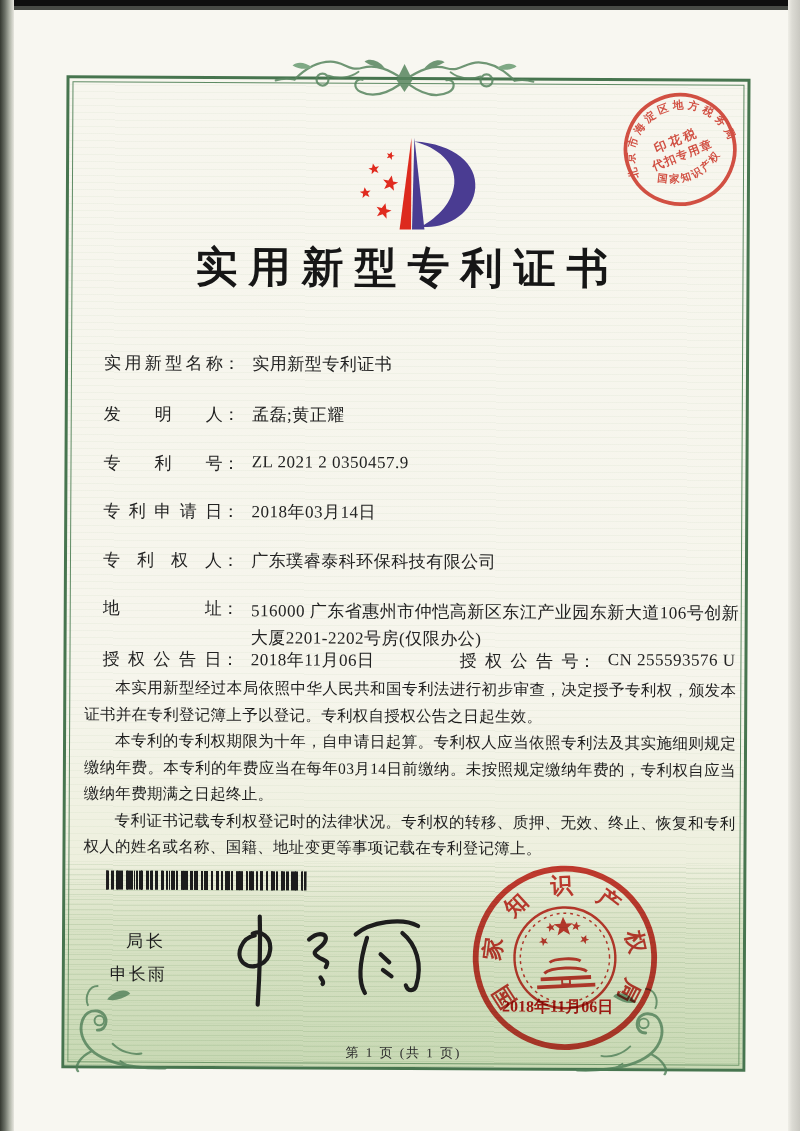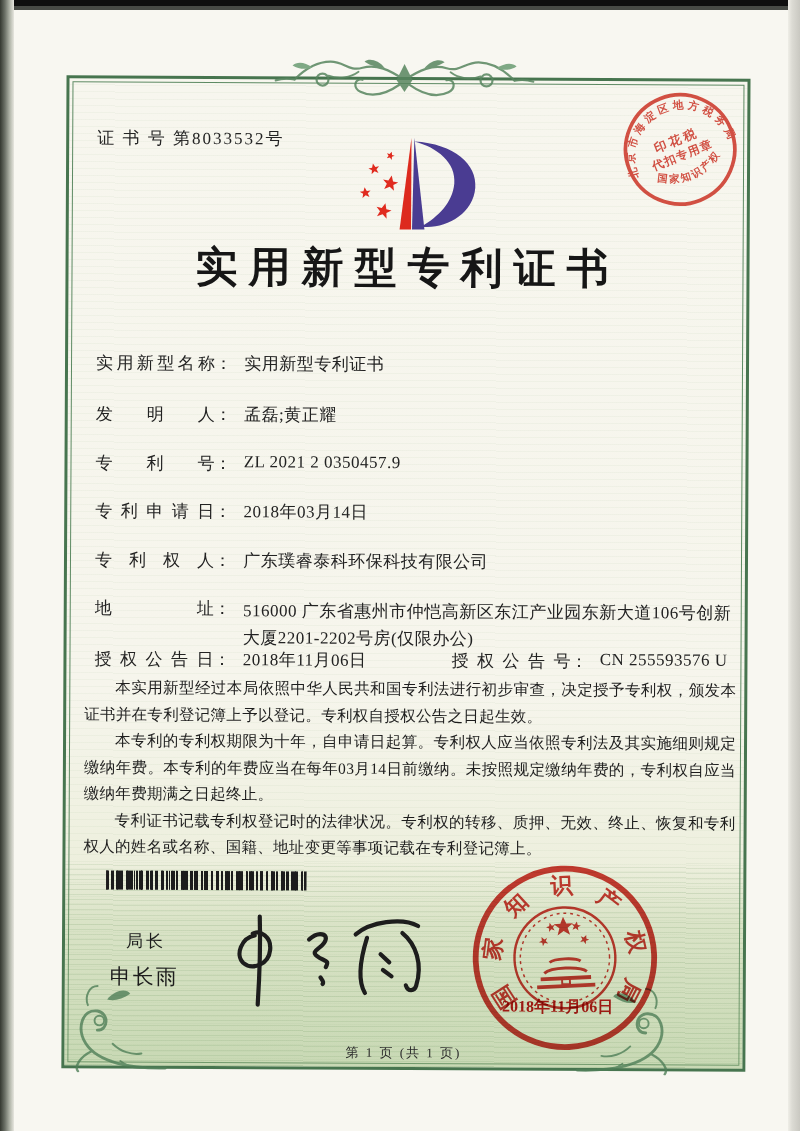--- a/index.html
+++ b/index.html
@@ -30,35 +30,35 @@
       repeating-linear-gradient(0deg, rgba(88,138,78,0.13) 0 1px, rgba(0,0,0,0) 1px 5px),
       linear-gradient(180deg, rgba(168,194,140,0) 0%, rgba(168,194,140,0.25) 30%, rgba(150,182,124,0.35) 100%);}
   .cert-no{position:absolute;left:95px;top:128px;font-size:17px;color:#242424;letter-spacing:2px;}
   .logo{position:absolute;left:330px;top:133px;width:172px;height:102px;}
   .tax-stamp{position:absolute;left:616px;top:86px;width:124px;height:124px;
     transform:rotate(-22deg);opacity:0.87;mix-blend-mode:multiply;}
   .title{position:absolute;left:64px;top:240px;width:684px;text-align:center;
     font-size:42px;font-weight:bold;color:#161616;letter-spacing:11px;}
   .fields{position:absolute;left:95px;top:345px;width:630px;font-size:17px;color:#222;}
   .frow{position:absolute;left:0;white-space:nowrap;}
-  .flabel{display:inline-block;width:119px;text-align:justify;text-align-last:justify;vertical-align:top;}
+  .flabel{display:inline-block;width:119px;text-align:justify;text-align-last:justify;vertical-align:top;margin-left:8px;}
   .fcolon{display:inline-block;vertical-align:top;}
   .fvalue{display:inline-block;margin-left:8px;letter-spacing:0.5px;vertical-align:top;}
   .fvalue.wrap{white-space:normal;width:500px;line-height:27px;}
   .grant-no-block{position:absolute;left:357px;top:0;}
   .paras{position:absolute;left:85px;top:676px;width:652px;font-size:15.5px;line-height:26.5px;
     color:#1d1d1d;text-align:justify;}
   .paras p{margin:0;text-indent:2em;letter-spacing:0.3px;}
   .barcode{position:absolute;left:108px;top:872px;width:200px;height:19px;
     background:
       repeating-linear-gradient(90deg,#1c1c1c 0 2px,rgba(0,0,0,0) 2px 5px),
       repeating-linear-gradient(90deg,#1c1c1c 0 1px,rgba(0,0,0,0) 1px 7px),
       repeating-linear-gradient(90deg,#1c1c1c 0 3px,rgba(0,0,0,0) 3px 11px);}
   .signer-title{position:absolute;left:128px;top:931px;font-size:17px;color:#1c1c1c;letter-spacing:3px;}
-  .signer-name{position:absolute;left:112px;top:964px;font-size:21px;color:#1c1c1c;letter-spacing:2px;}
+  .signer-name{position:absolute;left:112px;top:964px;font-size:17px;color:#1c1c1c;letter-spacing:2px;}
   .signature{position:absolute;left:222px;top:903px;width:215px;height:112px;}
   .seal{position:absolute;left:470px;top:860px;width:194px;height:194px;
     mix-blend-mode:multiply;opacity:0.93;transform:rotate(-3deg);}
   .seal-date{position:absolute;left:484px;top:996px;width:152px;text-align:center;
     font-size:16px;font-weight:bold;color:#c41f1a;mix-blend-mode:multiply;}
   .page-footer{position:absolute;left:64px;top:1044px;width:684px;text-align:center;
     font-size:13px;color:#2a2a2a;letter-spacing:2px;}
   .top-ornament{position:absolute;left:272px;top:50px;width:260px;height:64px;}
   .corner-ornament{position:absolute;width:108px;height:96px;}
   .corner-ornament.bl{left:66px;top:978px;}
@@ -111,21 +111,20 @@
       <path d="M105,95 C70,96 35,90 22,70 C12,54 18,34 34,36 C46,38 46,56 34,56" stroke-width="3"></path>
       <circle cx="36" cy="46" r="5" stroke-width="2"></circle>
       <path d="M28,78 C16,84 10,94 14,99" stroke-width="2.5"></path>
       <path d="M50,70 C58,78 70,82 80,80" stroke-width="2"></path>
       <path d="M24,30 C20,20 26,10 34,10" stroke-width="2"></path>
       <path d="M44,24 C52,14 64,12 68,18 C60,24 50,26 44,24 Z" fill="#4f7f58" stroke="none"></path>
       <path d="M58,88 C66,94 76,96 84,94" stroke-width="1.8"></path>
     </g>
   </svg>
 
-  <div class="cert-no">证 书 号 第8033532号</div>
 
   <svg class="logo" viewBox="0 0 180 105">
     <defs>
       <path id="star" d="M0,-10 2.94,-3.09 9.51,-3.09 4.05,1.18 6.12,8.09 0,4 -6.12,8.09 -4.05,1.18 -9.51,-3.09 -2.94,-3.09 Z"></path>
     </defs>
     <path d="M86,8 C128,10 152,32 150,56 C148,84 118,100 94,97 C112,86 126,72 128,52 C130,30 110,14 86,8 Z" fill="#4a3c92"></path>
     <polygon points="83,4 71,100 83,100" fill="#dd2a1e"></polygon>
     <polygon points="86,4 84,100 97,100" fill="#4a3c92"></polygon>
     <g fill="#e02b1f">
       <use href="#star" transform="translate(61,23) scale(0.45) rotate(18)"></use>

